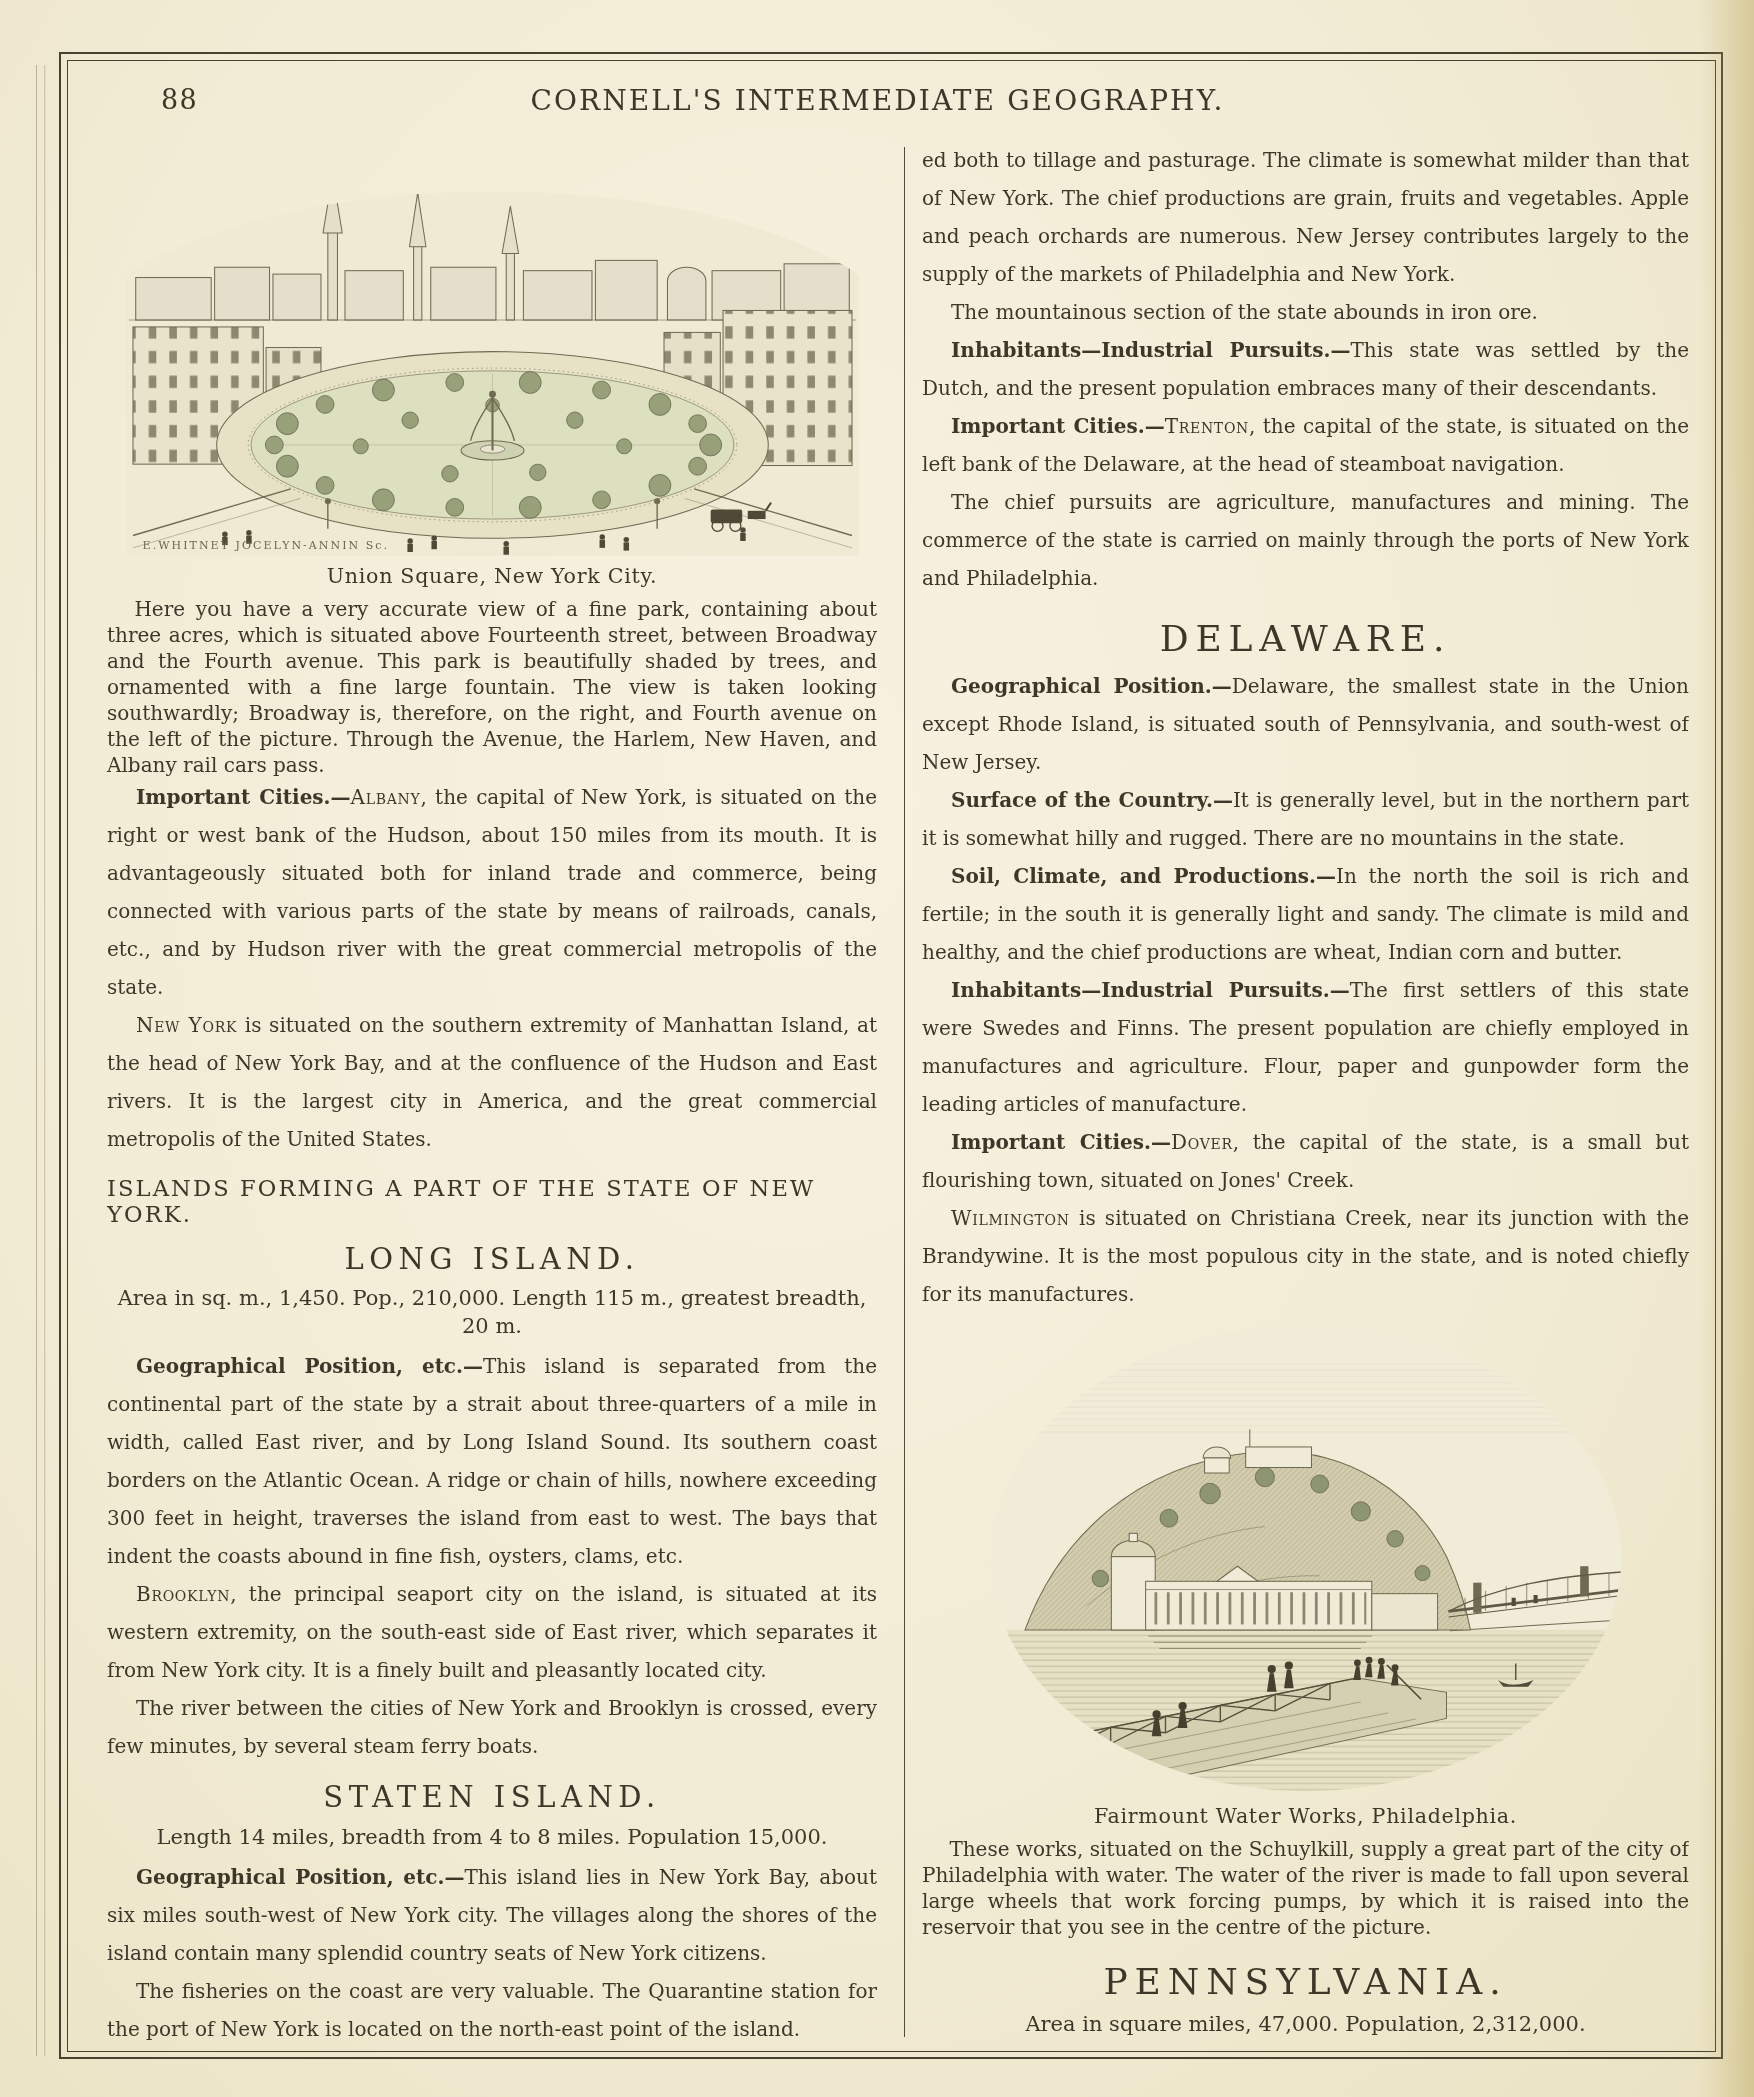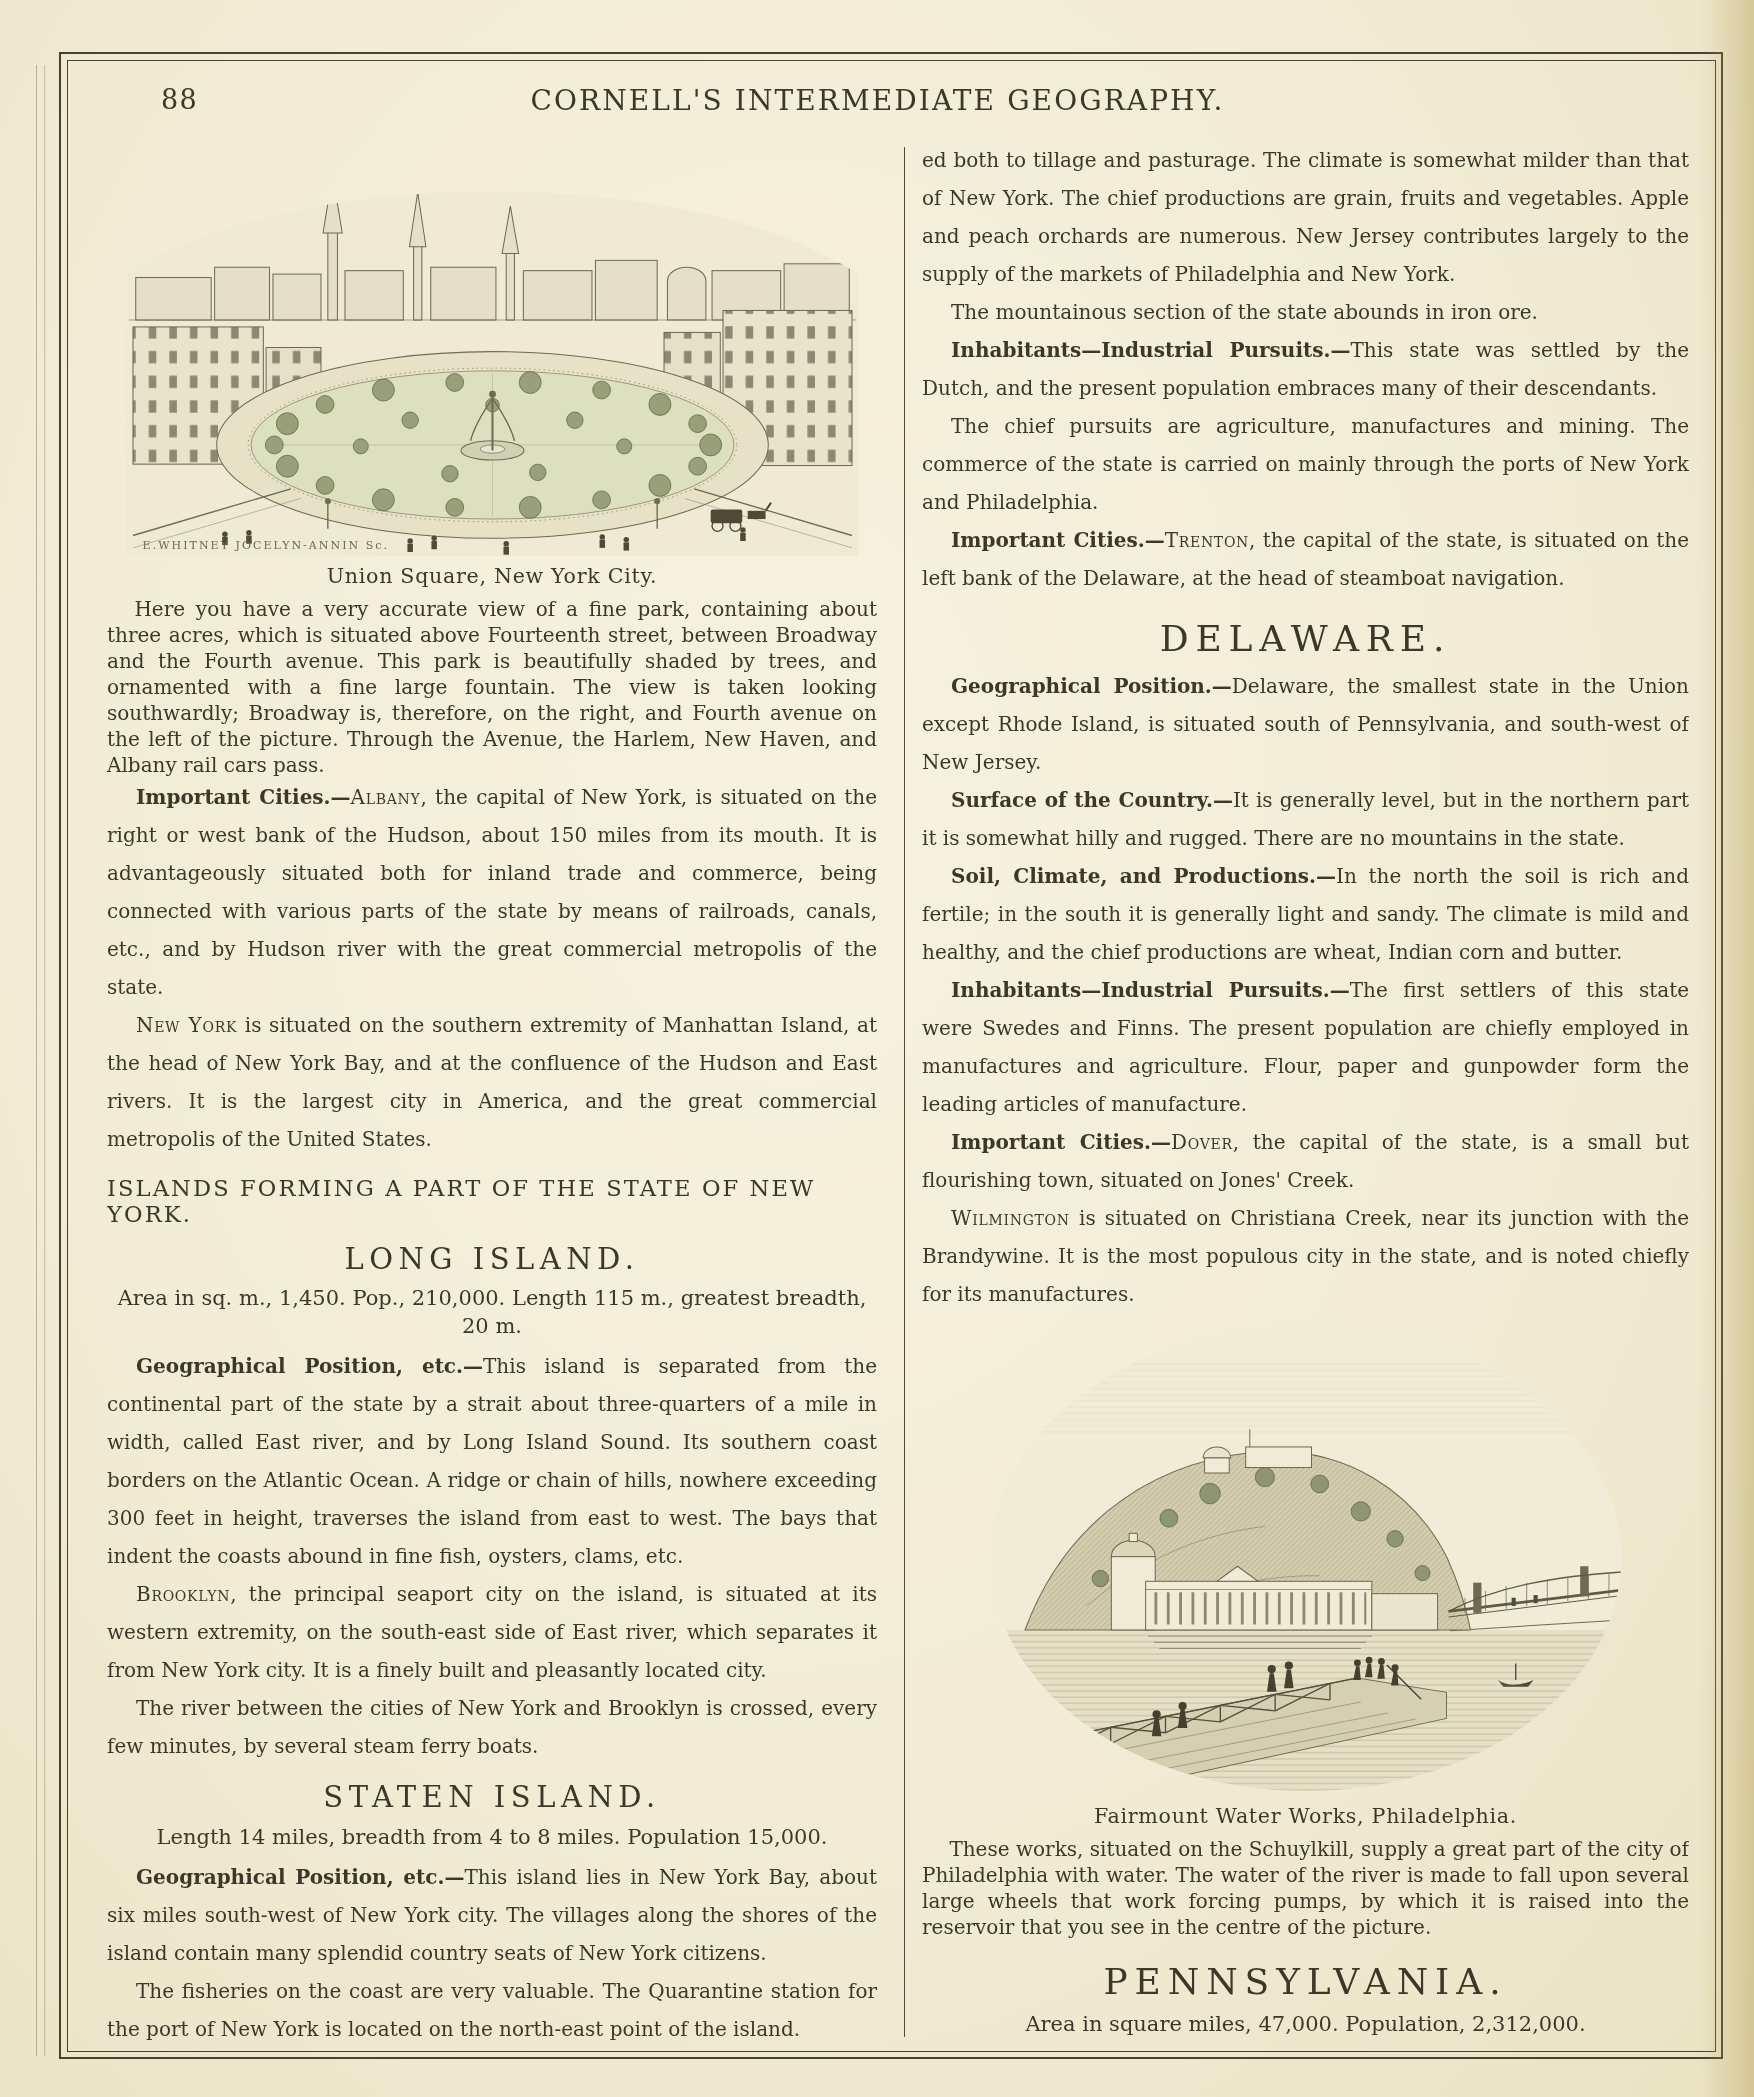--- a/index.html
+++ b/index.html
@@ -234,22 +234,22 @@
     <p class="body indent"><span class="seg-b">Geographical Position.—</span><span>New Jersey occupies a peninsula situated south of New York and east of Pennsylvania, from which it is separated by Delaware river.</span></p>
 
   </div>
 
   <div class="divider"></div>
 
   <div class="col col-right">
     <p class="body"><span>ed both to tillage and pasturage. The climate is somewhat milder than that of New York. The chief productions are grain, fruits and vegetables. Apple and peach orchards are numerous. New Jersey contributes largely to the supply of the markets of Philadelphia and New York.</span></p>
     <p class="body indent"><span>The mountainous section of the state abounds in iron ore.</span></p>
     <p class="body indent"><span class="seg-b">Inhabitants—Industrial Pursuits.—</span><span>This state was settled by the Dutch, and the present population embraces many of their descendants.</span></p>
+    <p class="body indent"><span class="seg-b">Important Cities.—</span><span class="seg-sc">Trenton</span><span>, the capital of the state, is situated on the left bank of the Delaware, at the head of steamboat navigation.</span></p>
     <p class="body indent"><span>The chief pursuits are agriculture, manufactures and mining. The commerce of the state is carried on mainly through the ports of New York and Philadelphia.</span></p>
-    <p class="body indent"><span class="seg-b">Important Cities.—</span><span class="seg-sc">Trenton</span><span>, the capital of the state, is situated on the left bank of the Delaware, at the head of steamboat navigation.</span></p>
 
     <h2 class="h-state">DELAWARE.</h2>
 
     <p class="body indent"><span class="seg-b">Geographical Position.—</span><span>Delaware, the smallest state in the Union except Rhode Island, is situated south of Pennsylvania, and south-west of New Jersey.</span></p>
     <p class="body indent"><span class="seg-b">Surface of the Country.—</span><span>It is generally level, but in the northern part it is somewhat hilly and rugged. There are no mountains in the state.</span></p>
     <p class="body indent"><span class="seg-b">Soil, Climate, and Productions.—</span><span>In the north the soil is rich and fertile; in the south it is generally light and sandy. The climate is mild and healthy, and the chief productions are wheat, Indian corn and butter.</span></p>
     <p class="body indent"><span class="seg-b">Inhabitants—Industrial Pursuits.—</span><span>The first settlers of this state were Swedes and Finns. The present population are chiefly employed in manufactures and agriculture. Flour, paper and gunpowder form the leading articles of manufacture.</span></p>
     <p class="body indent"><span class="seg-b">Important Cities.—</span><span class="seg-sc">Dover</span><span>, the capital of the state, is a small but flourishing town, situated on Jones' Creek.</span></p>
     <p class="body indent"><span class="seg-sc">Wilmington</span><span> is situated on Christiana Creek, near its junction with the Brandywine. It is the most populous city in the state, and is noted chiefly for its manufactures.</span></p>
 

